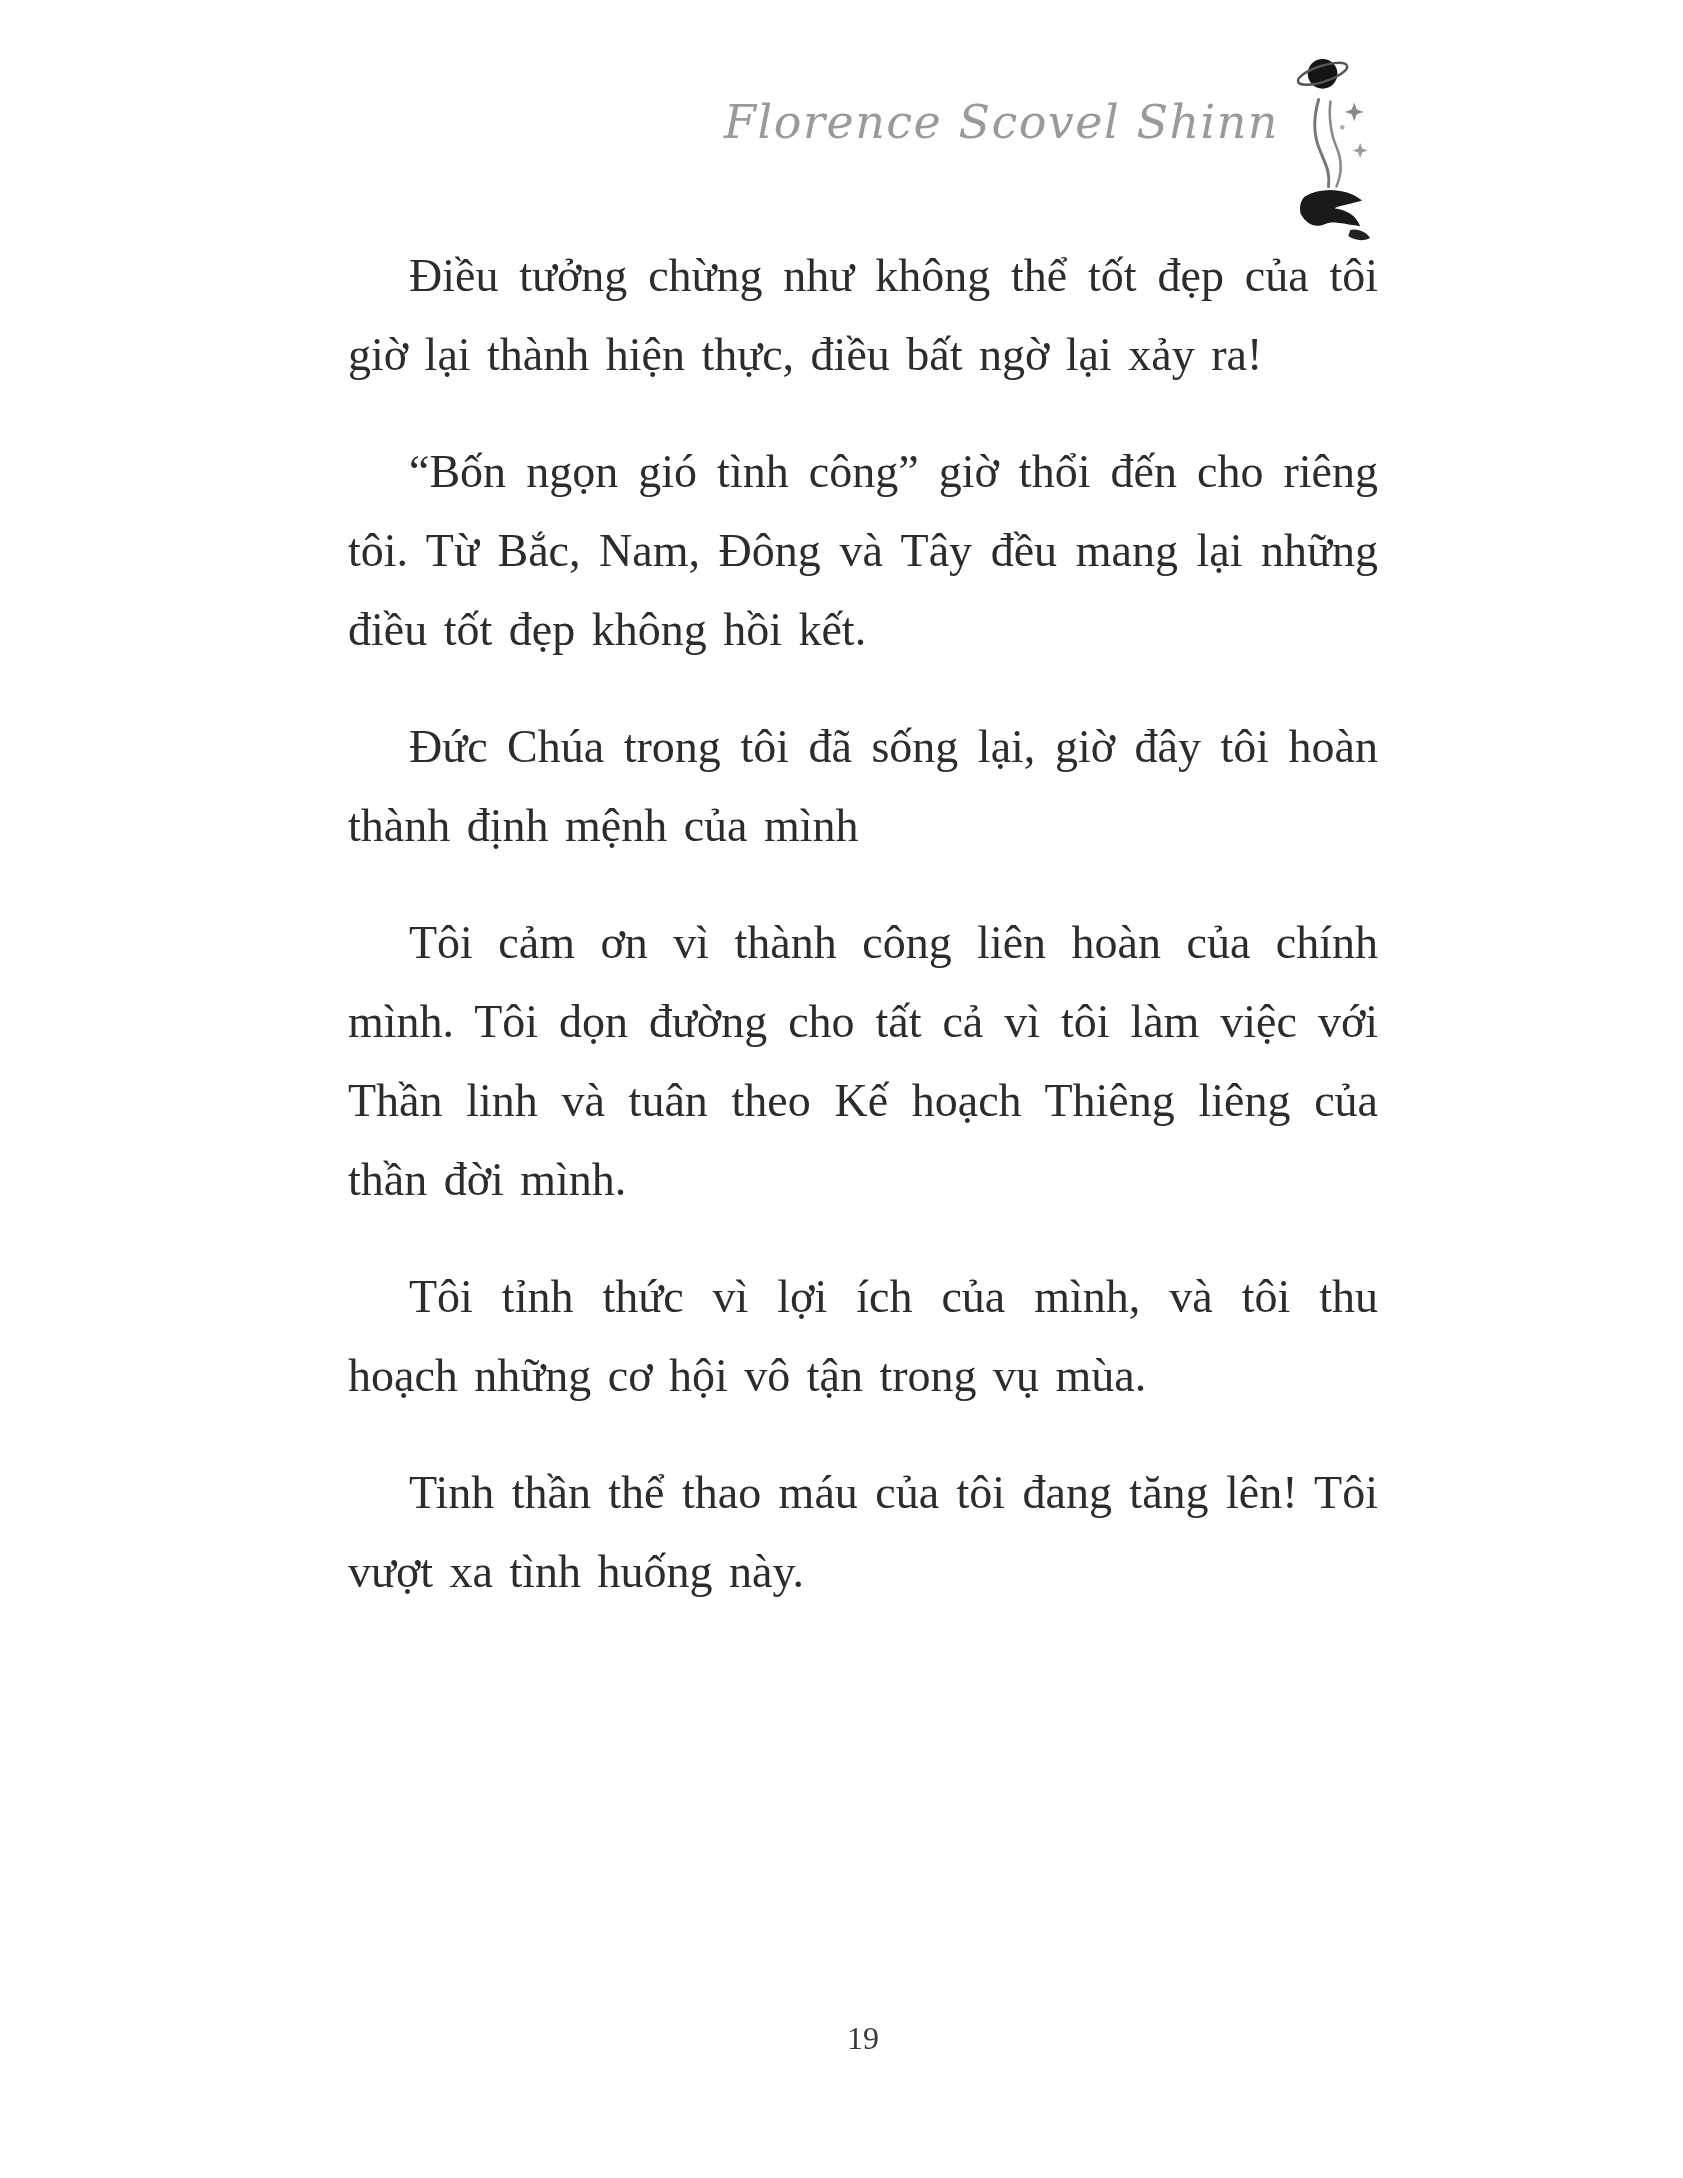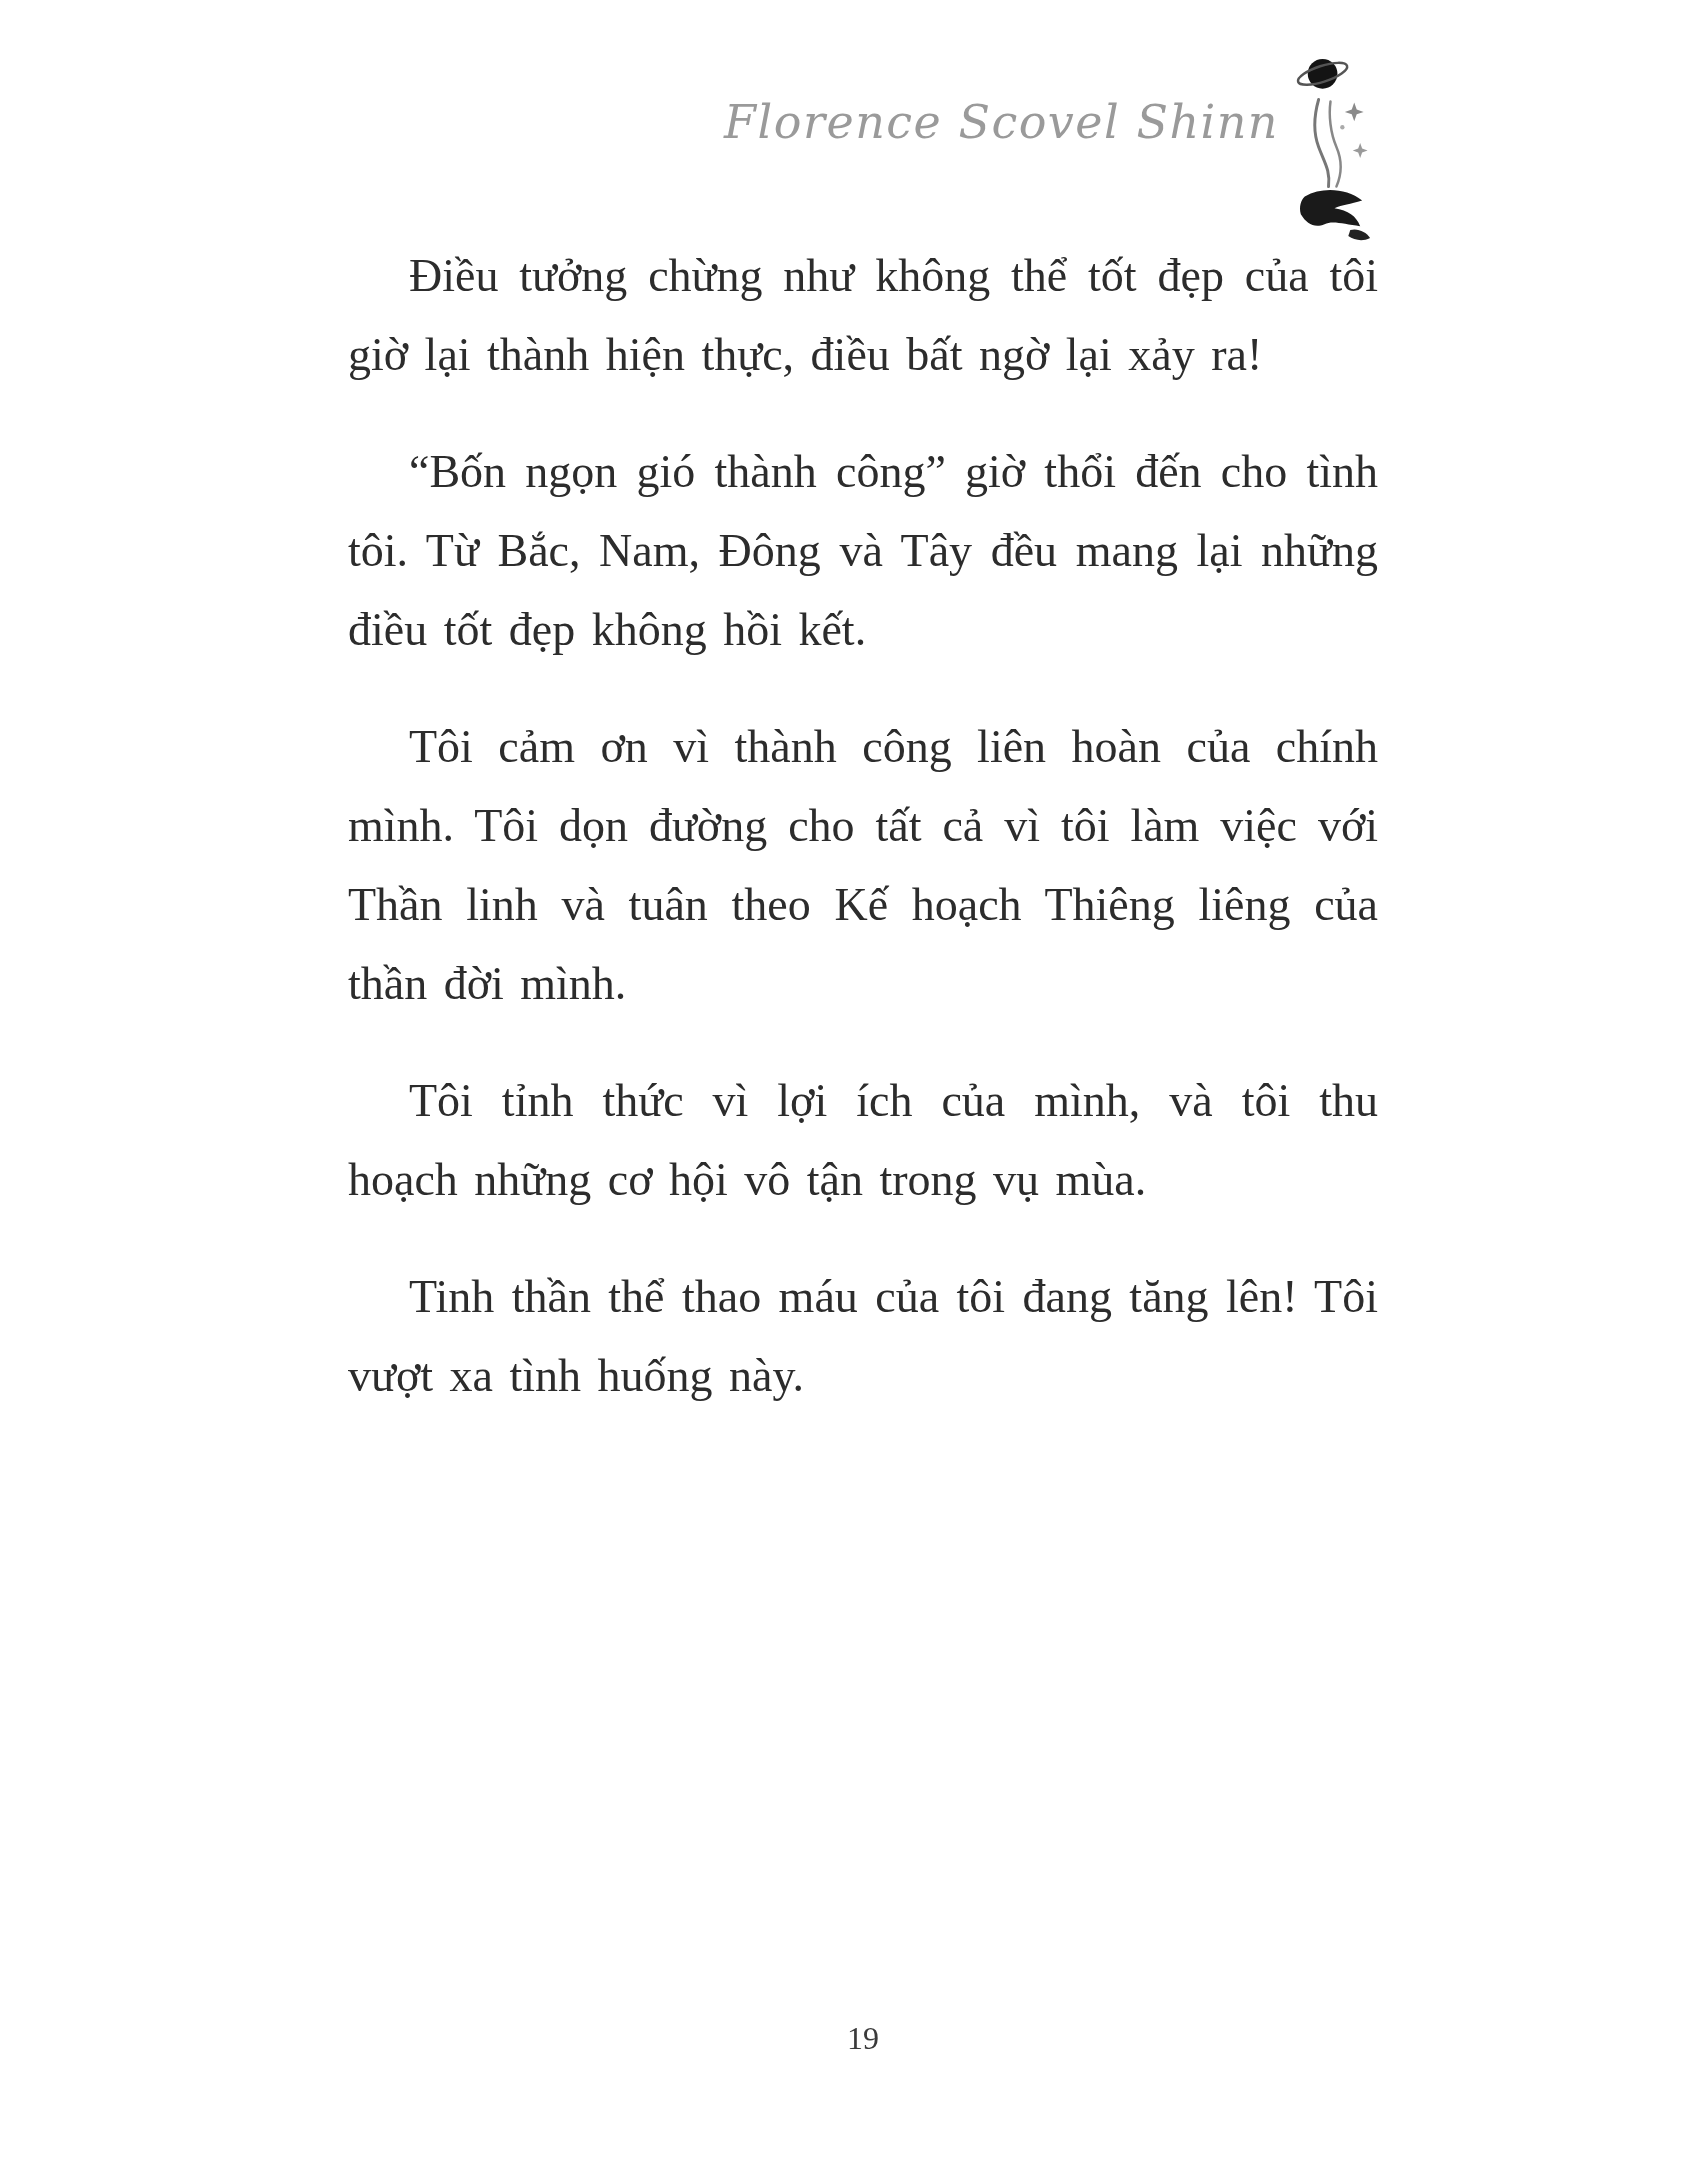--- a/index.html
+++ b/index.html
@@ -89,21 +89,22 @@
 
       <path d="M20 150 C38 140, 62 142, 78 154 C66 158, 58 158, 50 162
                C64 164, 72 170, 76 180 C60 178, 48 174, 40 178
                C30 182, 22 178, 16 168 C14 160, 16 154, 20 150 z" fill="#1a1a1a"></path>
       <path d="M66 184 C74 182, 82 186, 86 192 C78 196, 70 194, 64 190 z" fill="#222222"></path>
     </svg>
   </div>
 
   <div class="content">
     <p>Điều tưởng chừng như không thể tốt đẹp của tôi giờ lại thành hiện thực, điều bất ngờ lại xảy ra!</p>
-    <p>“Bốn ngọn gió thành công” giờ thổi đến cho tình tôi. Từ Bắc, Nam, Đông và Tây đều mang lại những điều tốt đẹp không hồi kết.</p>
+    <p>“Bốn ngọn gió tình công” giờ thổi đến cho riêng tôi. Từ Bắc, Nam, Đông và Tây đều mang lại những điều tốt đẹp không hồi kết.</p>
+    <p>Đức Chúa trong tôi đã sống lại, giờ đây tôi hoàn thành định mệnh của mình</p>
     <p>Tôi cảm ơn vì thành công liên hoàn của chính mình. Tôi dọn đường cho tất cả vì tôi làm việc với Thần linh và tuân theo Kế hoạch Thiêng liêng của thần đời mình.</p>
     <p>Tôi tỉnh thức vì lợi ích của mình, và tôi thu hoạch những cơ hội vô tận trong vụ mùa.</p>
     <p>Tinh thần thể thao máu của tôi đang tăng lên! Tôi vượt xa tình huống này.</p>
   </div>
 
   <div class="page-number">19</div>
 
 </div>
 
 

